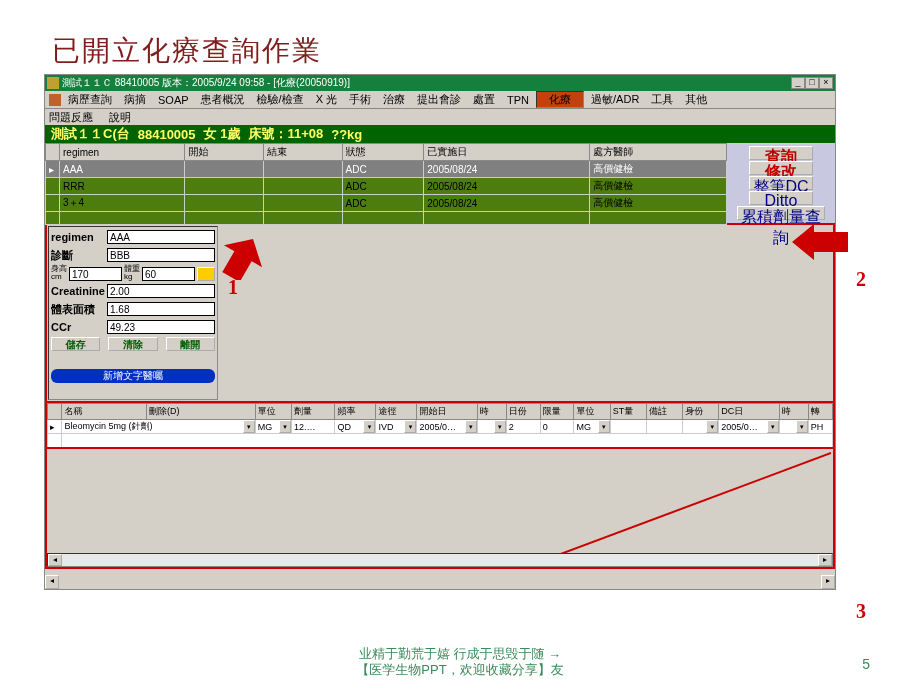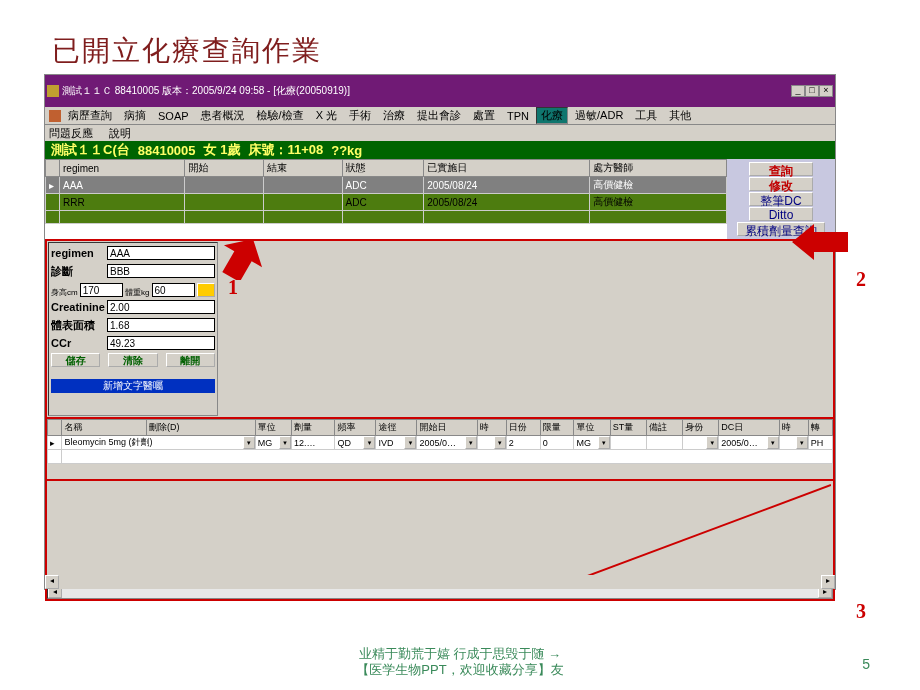--- a/index.html
+++ b/index.html
@@ -1,52 +1,52 @@
 <!DOCTYPE html>
 <html><head>
 <meta charset="utf-8">
 <style>
   * { box-sizing: border-box; margin: 0; padding: 0; font-family: "Microsoft JhengHei", "SimSun", sans-serif; }
   body { background: #fff; width: 920px; height: 690px; position: relative; overflow: hidden; font-size: 11px; }
   .slide-title { position: absolute; left: 52px; top: 32px; font-size: 28px; color: #7f1d1d; font-weight: 400; letter-spacing: 2px; }
   .app-window { position: absolute; left: 44px; top: 74px; width: 792px; height: 516px; border: 1px solid #888; background: #d4d0c8; }
-  .titlebar { height: 16px; background: #701a75; color: #fff; display: flex; align-items: center; padding: 16px 2px; font-size: 10px; }
+  .titlebar { height: 16px; background: #15803d; color: #fff; display: flex; align-items: center; padding: 8px 2px; font-size: 10px; }
   .titlebar .ticon { width: 12px; height: 12px; background: #c0a030; margin-right: 3px; }
   .titlebar .wbtns { margin-left: auto; display: flex; gap: 0; }
   .titlebar .wbtn { width: 14px; height: 12px; background: #d4d0c8; border: 1px solid #888; color: #000; font-size: 9px; text-align: center; line-height: 9px; }
   .menubar { height: 18px; background: #d4d0c8; display: flex; align-items: center; padding: 0 4px; gap: 2px; font-size: 11px; color: #000; border-bottom: 1px solid #888; }
   .menubar span { padding: 0 5px; cursor: default; white-space: nowrap; }
-  .menubar span.active { background: #0f766e; border: 1px inset #888; padding: 0 4px; }
+  .menubar span.active { background: #c2410c; border: 1px inset #888; padding: 0 12px; }
   .menubar .micon { width: 12px; height: 12px; background: #c06030; }
   .menubar2 { height: 16px; background: #d4d0c8; display: flex; align-items: center; padding: 0 4px; gap: 16px; font-size: 11px; }
   .patient-banner { height: 18px; background: #006400; color: #ffff66; display: flex; align-items: center; padding: 0 6px; font-size: 13px; font-weight: bold; gap: 8px; }
   .grid-area { display: flex; height: 80px; }
   .grid-table { flex: 1; background: #fff; font-size: 10px; }
   .grid-table table { width: 100%; border-collapse: collapse; }
   .grid-table th { background: #d4d0c8; border: 1px solid #888; text-align: left; padding: 1px 3px; font-weight: normal; height: 14px; }
   .grid-table td { border: 1px solid #ccc; padding: 1px 3px; height: 13px; background: #4d7c0f; }
   .grid-table tr.selected td { background: #808080; color: #fff; }
   .button-panel { width: 108px; background: #c8c8e0; padding: 3px 4px; display: flex; flex-direction: column; gap: 1px; align-items: center; }
-  .button-panel button { width: 64px; height: 14px; background: #d4d0c8; border: 1px outset #fff; font-size: 12px; padding: 0; cursor: pointer; }
+  .button-panel button { width: 64px; height: 14px; background: #d4d0c8; border: 1px outset #fff; font-size: 16px; padding: 0; cursor: pointer; }
   .button-panel button.red { color: #c00000; font-weight: bold; }
   .button-panel button.blue { color: #000080; }
   .mid-row { display: flex; height: 178px; border: 2px solid #cc0000; border-bottom: none; }
   .memo { flex: 1; background: #ffffcc; padding: 4px; font-size: 10px; color: #000; border: 1px inset #888; margin: 1px; overflow: hidden; }
   .info-panel { width: 170px; background: #d4d0c8; border: 1px inset #888; margin: 1px; padding: 2px; font-size: 10px; }
   .info-panel .irow { display: flex; align-items: center; margin-bottom: 2px; min-height: 16px; }
   .info-panel .ilbl { width: 56px; font-size: 11px; }
   .info-panel .ilbl.b { font-weight: bold; }
   .info-panel input { flex: 1; min-width: 0; height: 14px; border: 1px solid #000; padding: 0 2px; font-size: 10px; background: #fff; }
   .info-panel .sub { display: flex; gap: 2px; align-items: flex-end; }
-  .info-panel .sub .col { display: flex; flex-direction: row; font-size: 8px; line-height: 8px; align-items: center; }
+  .info-panel .sub .col { display: flex; flex-direction: column; font-size: 8px; line-height: 8px; }
   .info-panel .sub input { width: 34px; }
   .info-panel .btnrow { display: flex; gap: 8px; margin-top: 2px; }
   .info-panel .btnrow button { flex: 1; height: 14px; font-size: 10px; background: #d4d0c8; border: 1px outset #fff; color: #006000; font-weight: bold; cursor: pointer; }
-  .info-panel .newfield { background: #0030c0; color: #fff; text-align: center; height: 14px; line-height: 14px; font-size: 10px; margin-top: 12px; }
-  .drug-grid { height: 64px; border: 2px solid #cc0000; border-top: 2px solid #cc0000; background: #d4d0c8; overflow: hidden; }
+  .info-panel .newfield { background: #0030c0; color: #fff; text-align: center; height: 14px; line-height: 14px; font-size: 10px; margin-top: 18px; border-radius: 6px; }
+  .drug-grid { height: 48px; border: 2px solid #cc0000; border-top: 2px solid #cc0000; background: #d4d0c8; overflow: hidden; }
   .drug-grid table { width: 100%; border-collapse: collapse; font-size: 9px; }
   .drug-grid th { background: #d4d0c8; border: 1px solid #888; padding: 1px 2px; font-weight: normal; height: 13px; white-space: nowrap; text-align: left; }
   .drug-grid td { background: #fff; border: 1px solid #ccc; padding: 0 2px; height: 14px; white-space: nowrap; }
   .drug-grid td.combo { position: relative; }
   .drug-grid .dd { position: absolute; right: 0; top: 0; width: 12px; height: 13px; background: #d4d0c8; border: 1px outset #fff; font-size: 7px; text-align: center; line-height: 11px; }
   .lower-space { height: 120px; background: #d4d0c8; border-left: 2px solid #cc0000; border-right: 2px solid #cc0000; border-bottom: 2px solid #cc0000; position: relative; }
   .lower-space .scrollbar { position: absolute; left: 0; bottom: 0; right: 0; height: 14px; background: #d4d0c8; border: 1px inset #888; display: flex; }
   .lower-space .scrollbar .sbtn { width: 14px; background: #d4d0c8; border: 1px outset #fff; font-size: 8px; text-align: center; line-height: 10px; }
   .lower-space .scrollbar .track { flex: 1; background: #e8e8e8; }
   .app-scroll { position: absolute; bottom: 0; left: 0; right: 0; height: 14px; background: #d4d0c8; display: flex; }
@@ -122,20 +122,29 @@
               <td>AAA</td>
               <td></td>
               <td></td>
           <td>ADC</td>
               <td>2005/08/24</td>
               <td>高價健檢</td>
         </tr>
         <tr>
           <td></td>
               <td>RRR</td>
+              <td></td>
+              <td></td>
+          <td>ADC</td>
+              <td>2005/08/24</td>
+              <td>高價健檢</td>
+        </tr>
+        <tr>
+          <td></td>
+              <td>3＋4</td>
               <td></td>
               <td></td>
           <td>ADC</td>
               <td>2005/08/24</td>
               <td>高價健檢</td>
         </tr>
         <tr>
               <td></td>
               <td></td>
               <td></td>

